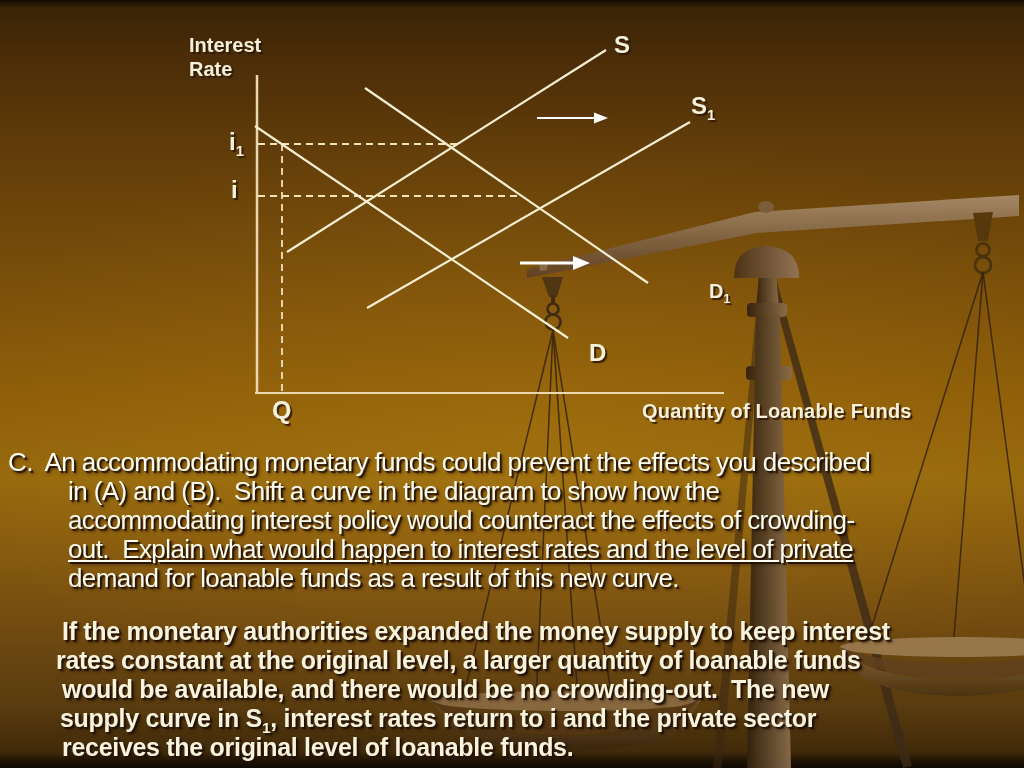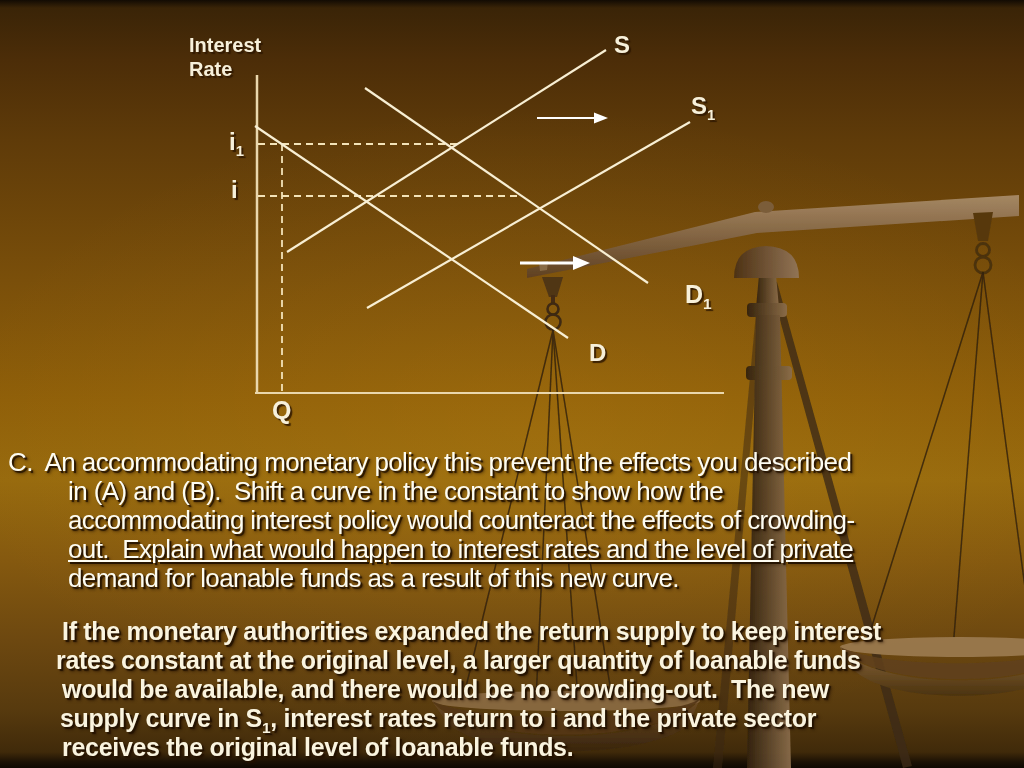--- a/index.html
+++ b/index.html
@@ -138,40 +138,41 @@
       <polygon points="590,263 573,256 573,270" fill="#ffffff"></polygon>
     </g>
   </svg>
 
   <div class="glabel" style="left:189px;top:34px;font-size:20px;"><span>Interest</span><br><span>Rate</span></div>
 
   <div class="glabel" style="left:614px;top:31px;font-size:24px;">S</div>
 
   <div class="glabel" style="left:691px;top:92px;font-size:24px;"><span>S</span><sub>1</sub></div>
 
-  <div class="glabel" style="left:685px;top:280px;font-size:25px;"><span>D</span><sub>1</sub></div>
+  <div class="glabel" style="left:709px;top:280px;font-size:20px;"><span>D</span><sub>1</sub></div>
 
   <div class="glabel" style="left:589px;top:339px;font-size:24px;">D</div>
 
   <div class="glabel" style="left:229px;top:128px;font-size:24px;"><span>i</span><sub>1</sub></div>
 
   <div class="glabel" style="left:231px;top:176px;font-size:24px;">i</div>
 
   <div class="glabel" style="left:272px;top:396px;font-size:25px;">Q</div>
 
+  <div class="glabel" style="left:642px;top:400px;font-size:20px;letter-spacing:0.2px;">Quantity of Loanable Funds</div>
 
   <div>
-    <div class="qline" style="left:8px;top:447px;">C.  An accommodating monetary policy this prevent the effects you described</div>
-    <div class="qline" style="left:68px;top:476px;">in (A) and (B).  Shift a curve in the constant to show how the</div>
+    <div class="qline" style="left:8px;top:447px;">C.  An accommodating monetary funds could prevent the effects you described</div>
+    <div class="qline" style="left:68px;top:476px;">in (A) and (B).  Shift a curve in the diagram to show how the</div>
     <div class="qline" style="left:68px;top:505px;">accommodating interest policy would counteract the effects of crowding-</div>
     <div class="qline" style="left:68px;top:534px;text-decoration:underline;">out.  Explain what would happen to interest rates and the level of private</div>
     <div class="qline" style="left:68px;top:563px;text-align:right;">demand for loanable funds as a result of this new curve.</div>
   </div>
 
   <div>
-    <div class="aline" style="left:62px;top:617px;">If the monetary authorities expanded the return supply to keep interest</div>
+    <div class="aline" style="left:62px;top:617px;">If the monetary authorities expanded the money supply to keep interest</div>
     <div class="aline" style="left:56px;top:646px;">rates constant at the original level, a larger quantity of loanable funds</div>
     <div class="aline" style="left:62px;top:675px;">would be available, and there would be no crowding-out.  The new</div>
     <div class="aline" style="left:60px;top:704px;"><span>supply curve in S</span><sub>1</sub><span>, interest rates return to i and the private sector</span></div>
     <div class="aline" style="left:62px;top:733px;">receives the original level of loanable funds.</div>
   </div>
 
 </div>
 
 </body></html>

